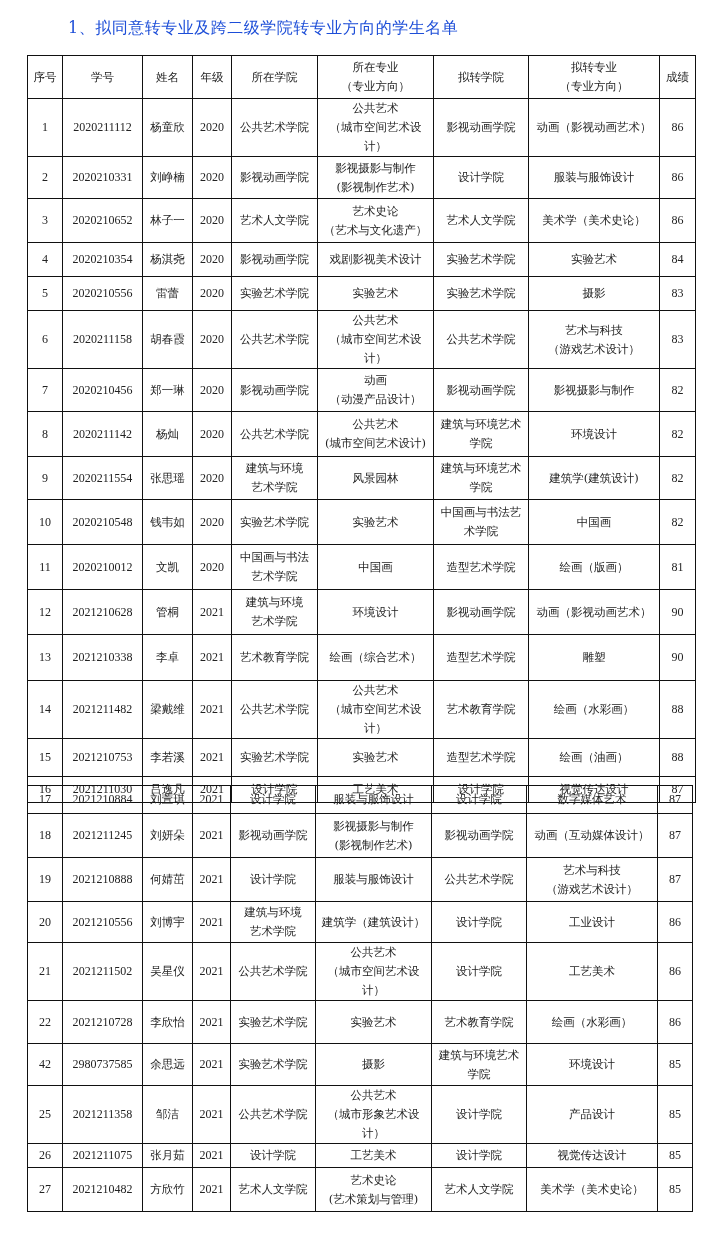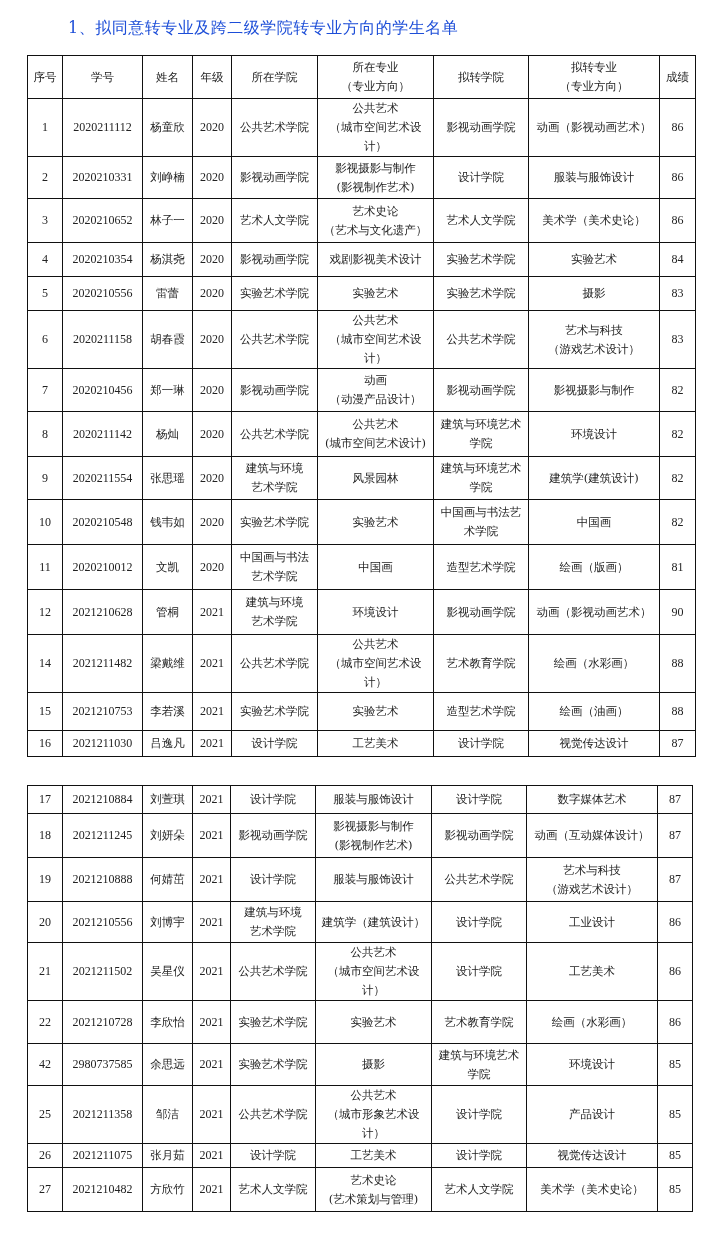--- a/index.html
+++ b/index.html
@@ -319,20 +319,39 @@
           <span class="sub">环境设计</span>
         </td>
         <td>
           <span class="sub">影视动画学院</span>
         </td>
         <td>
           <span class="sub">动画（影视动画艺术）</span>
         </td>
         <td class="num">90</td>
       </tr>
+      <tr style="height: 46px;">
+        <td class="num">13</td>
+        <td class="num">2021210338</td>
+        <td>李卓</td>
+        <td class="num">2021</td>
+        <td>
+          <span class="sub">艺术教育学院</span>
+        </td>
+        <td>
+          <span class="sub">绘画（综合艺术）</span>
+        </td>
+        <td>
+          <span class="sub">造型艺术学院</span>
+        </td>
+        <td>
+          <span class="sub">雕塑</span>
+        </td>
+        <td class="num">90</td>
+      </tr>
       <tr style="height: 44px;">
         <td class="num">14</td>
         <td class="num">2021211482</td>
         <td>梁戴维</td>
         <td class="num">2021</td>
         <td>
           <span class="sub">公共艺术学院</span>
         </td>
         <td>
           <span class="sub">公共艺术</span>

